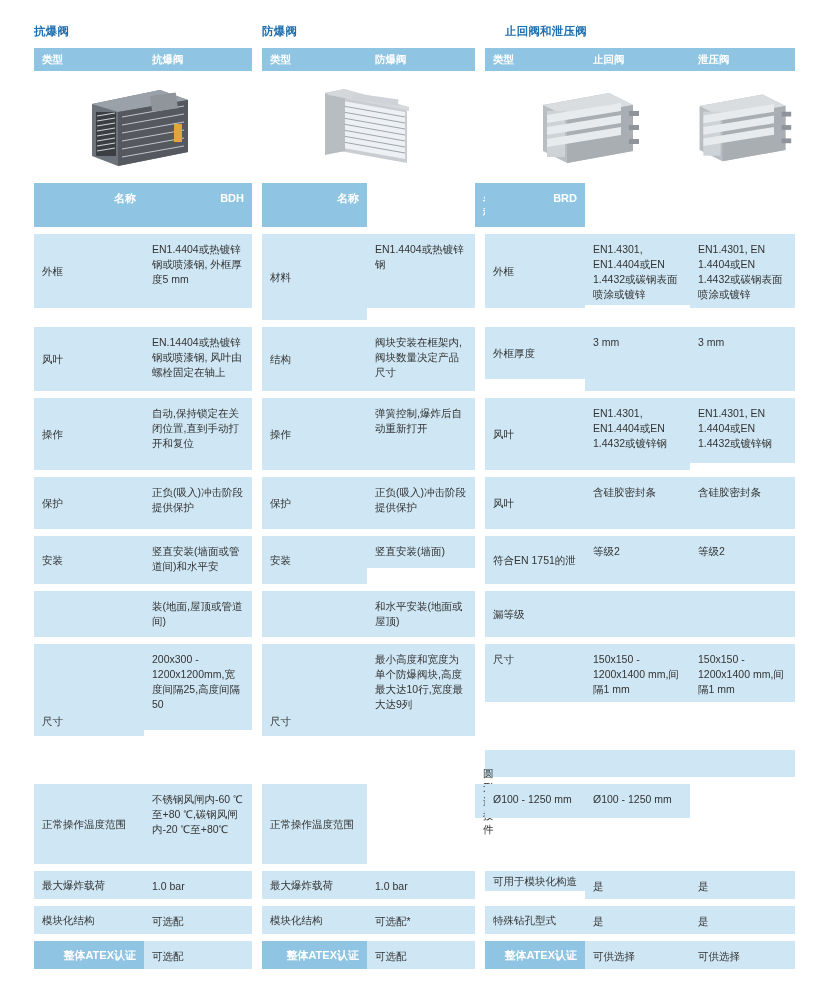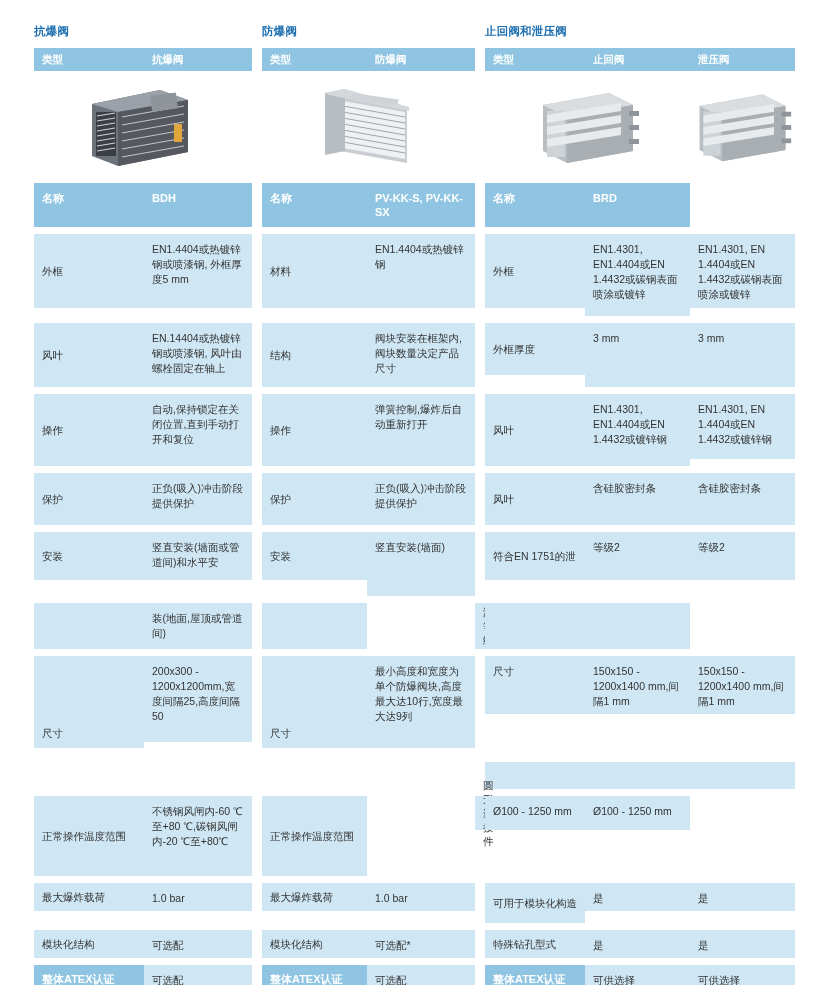--- a/index.html
+++ b/index.html
@@ -68,38 +68,39 @@
     padding: 8px;
     line-height: 15px;
   }
   .subhdr {
     background: #8fc5e2;
     color: #ffffff;
     font-size: 11px;
     font-weight: bold;
     padding: 8px;
     line-height: 14px;
+    text-align: right;
   }
   .rowgap { height: 7px; background: #ffffff; }
   .cellblank { background: #cfe7f4; }
 
   
   svg { display: block; }
 </style>
 </head>
 <body>
 
 <div class="page">
 
   <div class="grid">
     <div class="grp-title" style="grid-column: 1 / span 2;">抗爆阀</div>
     <div class="spacer"></div>
     <div class="grp-title" style="grid-column: 4 / span 2;">防爆阀</div>
     <div class="spacer"></div>
-    <div class="grp-title" style="grid-column: 7 / span 3;">止回阀和泄压阀</div>
+    <div class="grp-title" style="grid-column: 7 / span 3; margin-left: 20px;">止回阀和泄压阀</div>
   </div>
 
   <div class="grid">
     <div class="hdr">类型</div>
     <div class="hdr">抗爆阀</div>
     <div class="spacer"></div>
     <div class="hdr">类型</div>
     <div class="hdr">防爆阀</div>
     <div class="spacer"></div>
     <div class="hdr">类型</div>
@@ -203,38 +204,37 @@
         </svg>
       </div>
     </div>
   </div>
 
   <div class="grid">
     <div class="subhdr">名称</div>
     <div class="subhdr">BDH</div>
     <div class="spacer"></div>
     <div class="subhdr">名称</div>
-    <div class="subhdr">PV-KK-S, PV-KK-SX</div>
     <div class="spacer"></div>
     <div class="subhdr">名称</div>
     <div class="subhdr">BRD</div>
   </div>
 
   <div class="grid">
 
     <div class="rowgap" style="grid-column: 1 / span 9;"></div>
     <div class="lbl" style="height:74px">外框</div>
     <div class="val" style="height:74px">EN1.4404或热镀锌钢或喷漆钢,
 外框厚度5 mm</div>
     <div class="spacer"></div>
-    <div class="lbl" style="height:74px">材料</div>
+    <div class="lbl" style="height:86px">材料</div>
     <div class="val" style="height:74px">EN1.4404或热镀锌钢</div>
     <div class="spacer"></div>
     <div class="lbl" style="height:74px">外框</div>
-    <div class="val" style="height:82px">EN1.4301, EN1.4404或EN 1.4432或碳钢表面喷涂或镀锌</div>
+    <div class="val" style="height:71px">EN1.4301, EN1.4404或EN 1.4432或碳钢表面喷涂或镀锌</div>
     <div class="val" style="height:74px">EN1.4301, EN 1.4404或EN 1.4432或碳钢表面喷涂或镀锌</div>
 
     <div class="rowgap" style="grid-column: 1 / span 9;"></div>
     <div class="lbl" style="height:64px">风叶</div>
     <div class="val" style="height:64px">EN.14404或热镀锌钢或喷漆钢,  风叶由螺栓固定在轴上</div>
     <div class="spacer"></div>
     <div class="lbl" style="height:64px">结构</div>
     <div class="val" style="height:64px">阀块安装在框架内,阀块数量决定产品尺寸</div>
     <div class="spacer"></div>
     <div class="lbl" style="height:52px">外框厚度</div>
@@ -261,31 +261,32 @@
     <div class="spacer"></div>
     <div class="lbl" style="height:52px">风叶</div>
     <div class="val" style="height:52px">含硅胶密封条</div>
     <div class="val" style="height:52px">含硅胶密封条</div>
 
     <div class="rowgap" style="grid-column: 1 / span 9;"></div>
     <div class="lbl" style="height:48px">安装</div>
     <div class="val" style="height:48px">竖直安装(墙面或管道间)和水平安</div>
     <div class="spacer"></div>
     <div class="lbl" style="height:48px">安装</div>
-    <div class="val" style="height:64px">竖直安装(墙面)</div>
+    <div class="val" style="height:32px">竖直安装(墙面)</div>
     <div class="spacer"></div>
     <div class="lbl" style="height:48px">符合EN 1751的泄</div>
     <div class="val" style="height:48px">等级2</div>
     <div class="val" style="height:48px">等级2</div>
 
     <div class="rowgap" style="grid-column: 1 / span 9;"></div>
     <div class="cellblank" style="height:46px"></div>
     <div class="val" style="height:46px">装(地面,屋顶或管道间)</div>
     <div class="spacer"></div>
     <div class="cellblank" style="height:46px"></div>
+    <div class="val" style="height:46px">和水平安装(地面或屋顶)</div>
     <div class="spacer"></div>
     <div class="lbl" style="height:46px">漏等级</div>
     <div class="cellblank" style="height:46px"></div>
     <div class="cellblank" style="height:46px"></div>
 
     <div class="rowgap" style="grid-column: 1 / span 9;"></div>
     <div class="lbl" style="height:92px; align-items:flex-end">尺寸</div>
     <div class="val" style="height:86px">200x300 - 1200x1200mm,宽度间隔25,高度间隔50</div>
     <div class="spacer"></div>
     <div class="lbl" style="height:92px; align-items:flex-end">尺寸</div>
@@ -311,21 +312,21 @@
     <div class="val" style="height:34px">Ø100 - 1250 mm</div>
     <div class="val" style="height:34px">Ø100 - 1250 mm</div>
 
     <div class="rowgap" style="grid-column: 1 / span 9;"></div>
     <div class="lbl" style="height:28px">最大爆炸载荷</div>
     <div class="val" style="height:28px">1.0 bar</div>
     <div class="spacer"></div>
     <div class="lbl" style="height:28px">最大爆炸载荷</div>
     <div class="val" style="height:28px">1.0 bar</div>
     <div class="spacer"></div>
-    <div class="lbl" style="height:40px">可用于模块化构造</div>
+    <div class="lbl" style="height:20px">可用于模块化构造</div>
     <div class="val" style="height:28px">是</div>
     <div class="val" style="height:28px">是</div>
 
     <div class="rowgap" style="grid-column: 1 / span 9;"></div>
     <div class="lbl" style="height:28px">模块化结构</div>
     <div class="val" style="height:28px">可选配</div>
     <div class="spacer"></div>
     <div class="lbl" style="height:28px">模块化结构</div>
     <div class="val" style="height:28px">可选配*</div>
     <div class="spacer"></div>

